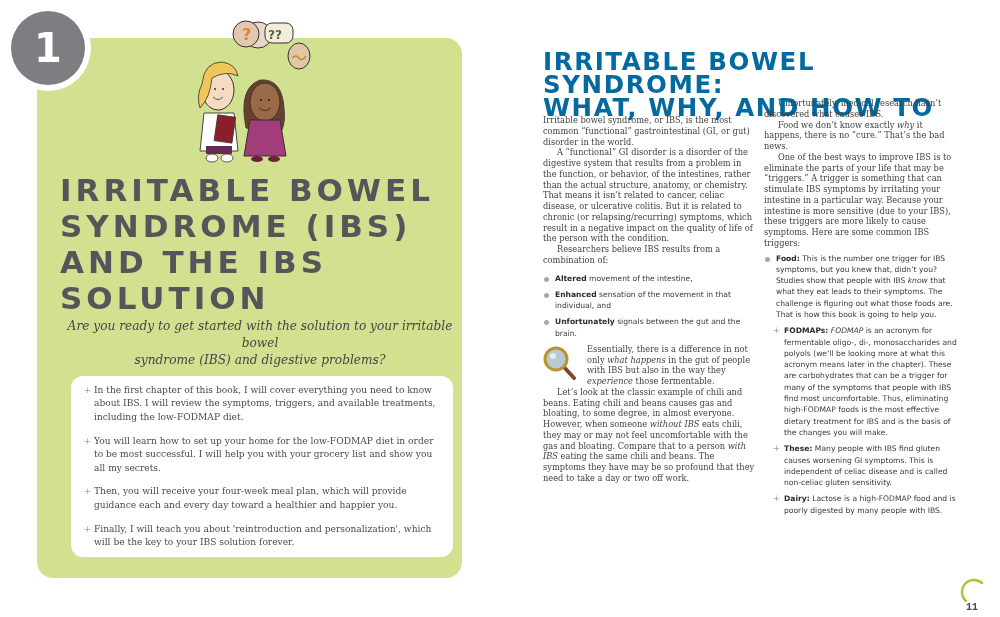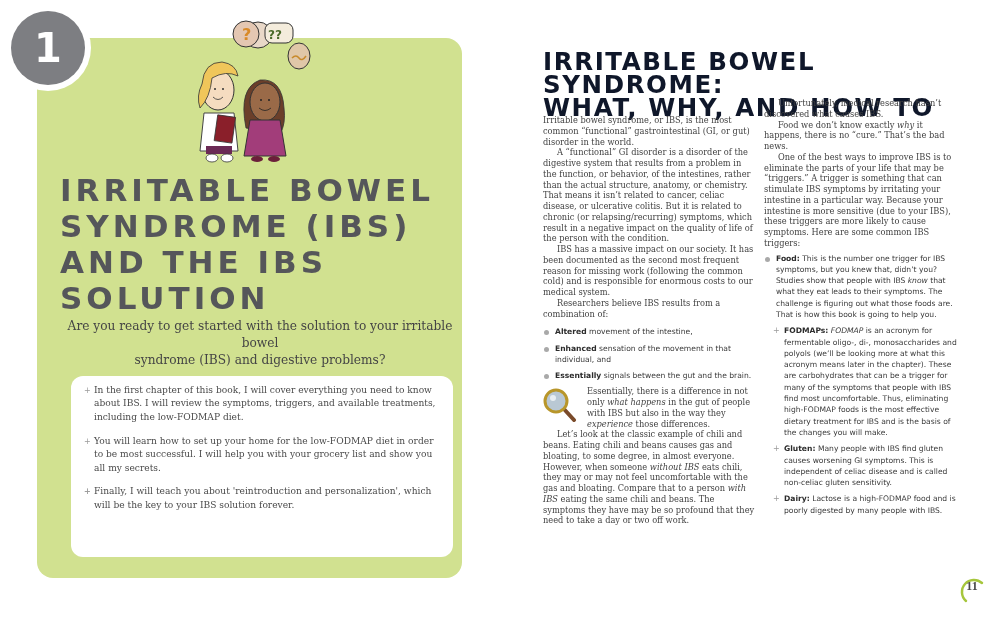--- a/index.html
+++ b/index.html
@@ -27,41 +27,41 @@
     position: absolute; left: 60px; top: 172px; width: 400px;
     font-family: "DejaVu Sans", sans-serif; font-weight: bold;
     font-size: 31px; line-height: 36px; letter-spacing: 4px; color: #55565a;
     text-transform: uppercase;
   }
   .chapter-title span { display: block; }
   .intro {
     position: absolute; left: 60px; top: 318px; width: 400px; text-align: center;
     font-size: 12.2px; line-height: 17px; color: #454545;
   }
-  .intro span { display: block; }
+  .intro span { display: block; font-style: italic; }
 
   .summary-box {
     position: absolute; left: 71px; top: 376px; width: 382px; height: 181px;
     background: #ffffff; border-radius: 12px; padding: 8px 16px 8px 14px;
   }
   .summary-box ul { list-style: none; }
   .summary-box li {
     position: relative; padding-left: 9px; font-size: 9.1px; line-height: 13.4px;
     color: #4a4a4a; margin-bottom: 10.5px;
   }
   .summary-box li .plus {
     position: absolute; left: -1px; top: 0; color: #9a9a9a; font-size: 8px;
     font-family: "DejaVu Sans", sans-serif;
   }
 
   
   .heading {
     position: absolute; left: 543px; top: 50px; width: 440px;
     font-family: "DejaVu Sans", sans-serif; font-weight: bold; font-size: 24.5px;
-    line-height: 23px; letter-spacing: 1.6px; color: #0f172a; text-transform: uppercase;
+    line-height: 23px; letter-spacing: 1.6px; color: #0369a1; text-transform: uppercase;
   }
   .heading span { display: block; }
   .col { position: absolute; font-size: 8.25px; line-height: 10.75px; color: #3f3f3f; }
   .col1 { left: 543px; top: 103px; width: 212px; margin-top: 12px; }
   .col2 { left: 764px; top: 98px; width: 196px; }
   .col p { margin: 0; }
   .col p.ind { text-indent: 14px; }
   .sans-list { list-style: none; font-family: "DejaVu Sans", sans-serif; font-size: 7.6px; line-height: 11.3px; color: #3a3a3a; }
   .sans-list li { position: relative; padding-left: 12px; margin: 4px 0 5px 0; }
   .sans-list li .dot {
@@ -74,22 +74,22 @@
 
   .tip-block { position: relative; padding-left: 44px; margin-top: 4px; }
   .tip-block .magnifier { position: absolute; left: 0; top: 2px; width: 34px; height: 34px; }
   .tip-block p { margin: 0; }
   .col em { font-style: italic; }
 
   .page-number {
     position: absolute; left: 958px; top: 577px; width: 28px; height: 28px;
   }
   .page-number .num {
-    position: absolute; left: 0; top: 2px; width: 28px; text-align: center;
-    font-family: Liberation Serif, serif; font-weight: bold; font-size: 12px; color: #4a4a4a;
+    position: absolute; left: 0; top: 25px; width: 28px; text-align: center;
+    font-family: Liberation Mono, monospace; font-weight: bold; font-size: 10px; color: #4a4a4a;
   }
 </style>
 </head>
 <body>
 
 <div class="green-panel"></div>
 
 <div class="chapter-badge">
   <div class="inner">1</div>
 </div>
@@ -134,61 +134,60 @@
 
 <div class="intro">
   <span>Are you ready to get started with the solution to your irritable bowel</span>
   <span>syndrome (IBS) and digestive problems?</span>
 </div>
 
 <div class="summary-box">
   <ul>
     <li><span class="plus">+</span><span>In the first chapter of this book, I will cover everything you need to know about IBS. I will review the symptoms, triggers, and available treatments, including the low-FODMAP diet.</span></li>
     <li><span class="plus">+</span><span>You will learn how to set up your home for the low-FODMAP diet in order to be most successful. I will help you with your grocery list and show you all my secrets.</span></li>
-    <li><span class="plus">+</span></li>
+    <li><span class="plus">+</span><span>Then, you will receive your four-week meal plan, which will provide guidance each and every day toward a healthier and happier you.</span></li>
     <li><span class="plus">+</span><span>Finally, I will teach you about 'reintroduction and personalization', which will be the key to your IBS solution forever.</span></li>
   </ul>
 </div>
 
 <div class="heading">
   <span>Irritable Bowel Syndrome:</span>
   <span>What, Why, and How To</span>
 </div>
 
 <div class="col col1">
   <p>Irritable bowel syndrome, or IBS, is the most common “functional” gastrointestinal (GI, or gut) disorder in the world.</p>
   <p class="ind">A “functional” GI disorder is a disorder of the digestive system that results from a problem in the function, or behavior, of the intestines, rather than the actual structure, anatomy, or chemistry. That means it isn’t related to cancer, celiac disease, or ulcerative colitis. But it is related to chronic (or relapsing/recurring) symptoms, which result in a negative impact on the quality of life of the person with the condition.</p>
-  <p class="ind">IBS has a massive impact on our society. It has been documented as the second most frequent reason for missing work (following the common cold) and is responsible for enormous costs to our medical system.</p>
   <p class="ind">Researchers believe IBS results from a combination of:</p>
   <ul class="sans-list">
     <li><span class="dot"></span><b>Altered</b><span> movement of the intestine,</span></li>
     <li><span class="dot"></span><b>Enhanced</b><span> sensation of the movement in that individual, and</span></li>
-    <li><span class="dot"></span><b>Essentially</b><span> signals between the gut and the brain.</span></li>
+    <li><span class="dot"></span><b>Unfortunately</b><span> signals between the gut and the brain.</span></li>
   </ul>
   <div class="tip-block">
     <svg class="magnifier" viewBox="0 0 34 34">
       <line x1="20" y1="20" x2="31" y2="32" stroke="#7a4a2a" stroke-width="4" stroke-linecap="round"></line>
       <circle cx="13" cy="13" r="11" fill="#b9c8d4" stroke="#b8962a" stroke-width="3"></circle>
       <circle cx="10" cy="10" r="3" fill="#e8eef2"></circle>
     </svg>
-    <p><span>Essentially, there is a difference in not only </span><em>what happens</em><span> in the gut of people with IBS but also in the way they </span><em>experience</em><span> those differences.</span></p>
+    <p><span>Essentially, there is a difference in not only </span><em>what happens</em><span> in the gut of people with IBS but also in the way they </span><em>experience</em><span> those fermentable.</span></p>
   </div>
   <p class="ind"><span>Let’s look at the classic example of chili and beans. Eating chili and beans causes gas and bloating, to some degree, in almost everyone. However, when someone </span><em>without IBS</em><span> eats chili, they may or may not feel uncomfortable with the gas and bloating. Compare that to a person </span><em>with IBS</em><span> eating the same chili and beans. The symptoms they have may be so profound that they need to take a day or two off work.</span></p>
 </div>
 
 <div class="col col2">
   <p class="ind">Unfortunately, medical research hasn’t discovered what causes IBS.</p>
   <p class="ind"><span>Food we don’t know exactly </span><em>why</em><span> it happens, there is no “cure.” That’s the bad news.</span></p>
   <p class="ind">One of the best ways to improve IBS is to eliminate the parts of your life that may be “triggers.” A trigger is something that can stimulate IBS symptoms by irritating your intestine in a particular way. Because your intestine is more sensitive (due to your IBS), these triggers are more likely to cause symptoms. Here are some common IBS triggers:</p>
   <ul class="sans-list">
     <li><span class="dot"></span><b>Food:</b><span> This is the number one trigger for IBS symptoms, but you knew that, didn’t you? Studies show that people with IBS </span><em>know</em><span> that what they eat leads to their symptoms. The challenge is figuring out what those foods are. That is how this book is going to help you.</span></li>
   </ul>
   <ul class="sans-list sub">
     <li><span class="plus">+</span><b>FODMAPs:</b><em> FODMAP</em><span> is an acronym for fermentable oligo-, di-, monosaccharides and polyols (we’ll be looking more at what this acronym means later in the chapter). These are carbohydrates that can be a trigger for many of the symptoms that people with IBS find most uncomfortable. Thus, eliminating high-FODMAP foods is the most effective dietary treatment for IBS and is the basis of the changes you will make.</span></li>
-    <li><span class="plus">+</span><b>Gluten:</b><span> Many people with IBS find gluten causes worsening GI symptoms. This is independent of celiac disease and is called non-celiac gluten sensitivity.</span></li>
+    <li><span class="plus">+</span><b>These:</b><span> Many people with IBS find gluten causes worsening GI symptoms. This is independent of celiac disease and is called non-celiac gluten sensitivity.</span></li>
     <li><span class="plus">+</span><b>Dairy:</b><span> Lactose is a high-FODMAP food and is poorly digested by many people with IBS.</span></li>
   </ul>
 </div>
 
 <div class="page-number">
   <svg width="28" height="28" viewBox="0 0 28 28">
     <path d="M24 6 A11 11 0 1 0 8 24" stroke="#a6c63c" stroke-width="2.5" fill="none" stroke-linecap="round"></path>
   </svg>
   <div class="num">11</div>
 </div>

